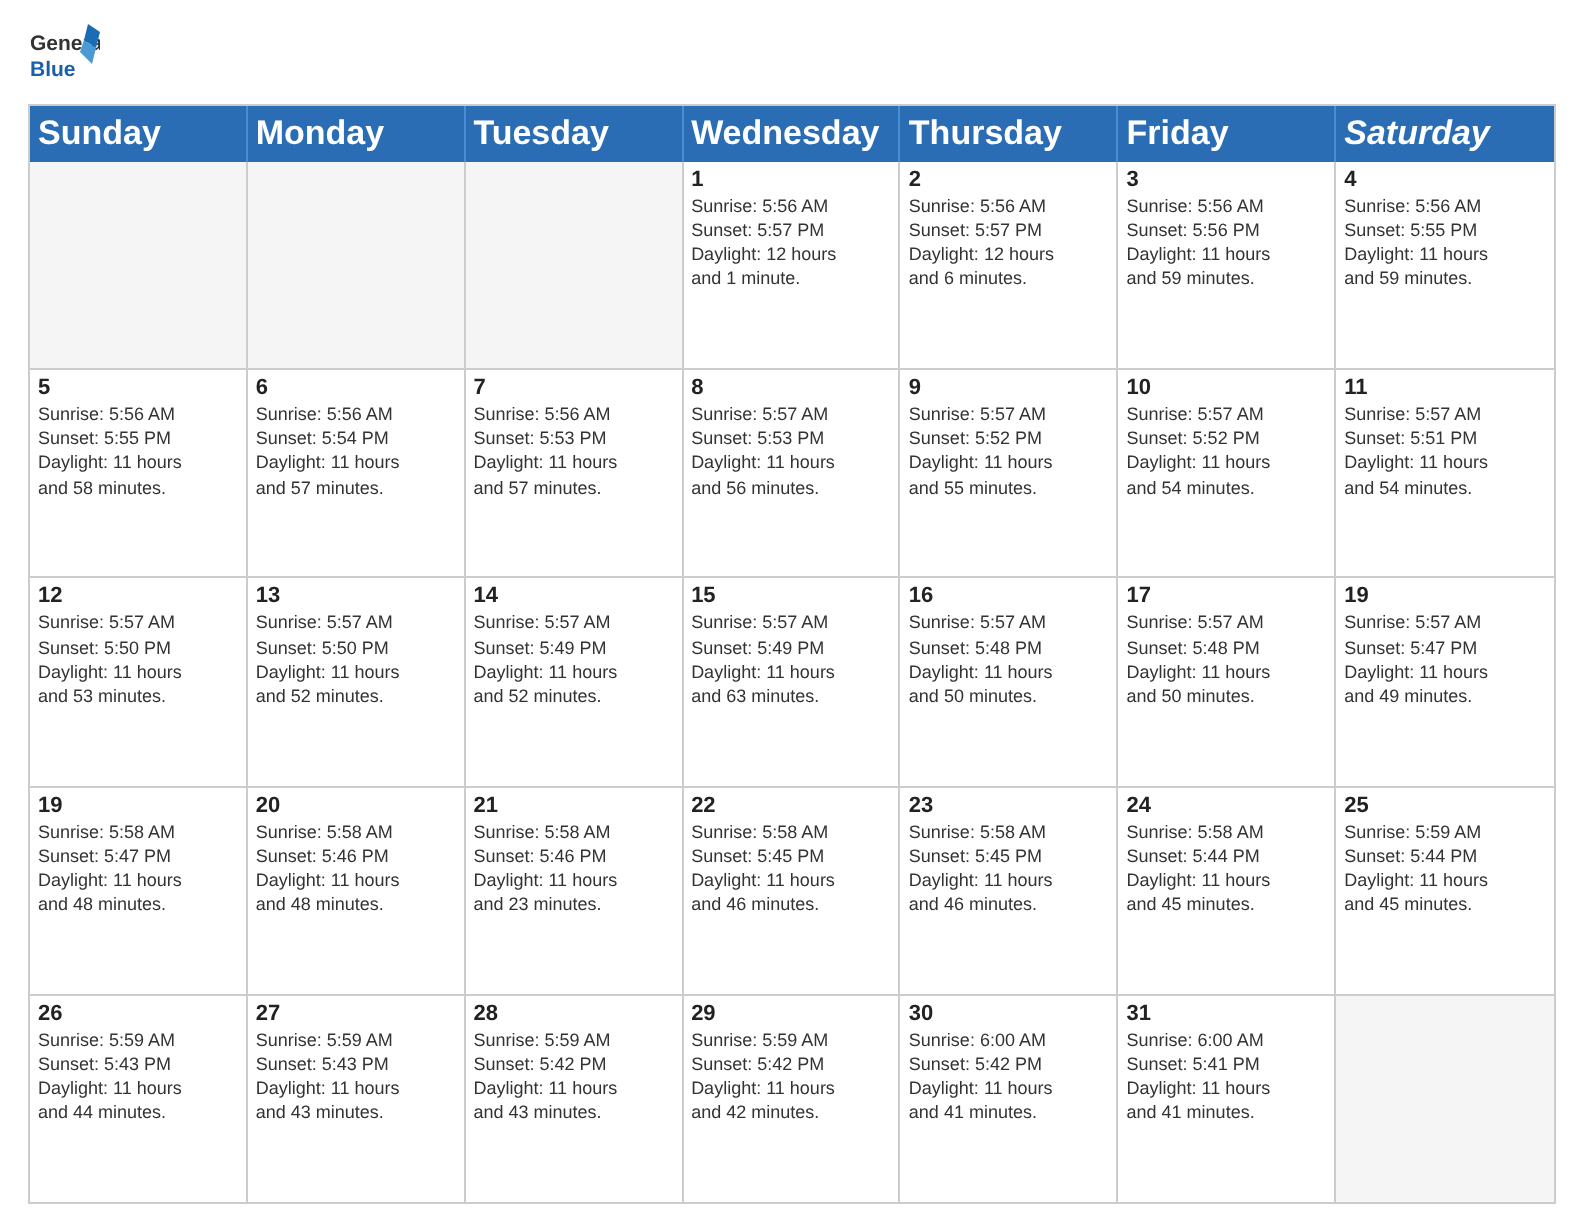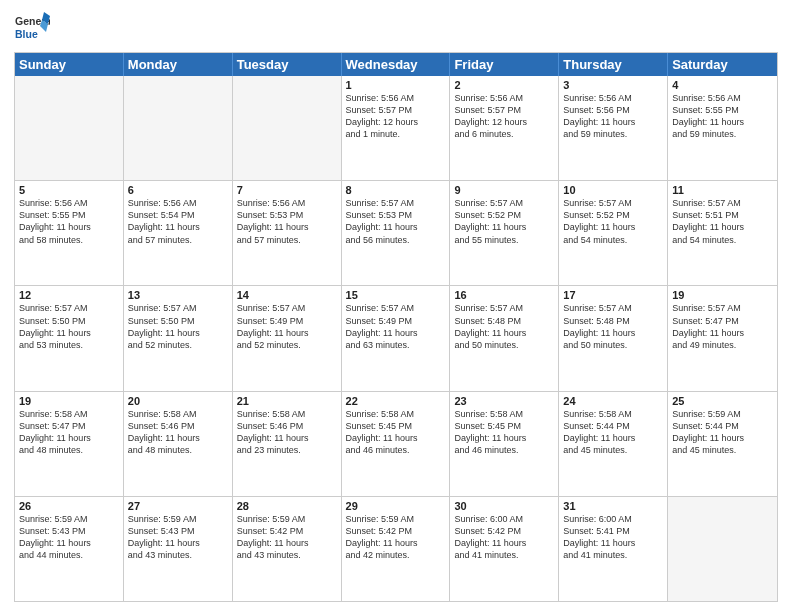--- a/index.html
+++ b/index.html
@@ -47,27 +47,27 @@
       flex-direction: column;
       border: 1px solid #ccc;
     }
     .cal-header {
       display: grid;
       grid-template-columns: repeat(7, 1fr);
       background: #2a6db5;
     }
     .cal-header-cell {
       color: #fff;
-      font-size: 13px;
+      font-size: 17px;
       font-weight: bold;
       padding: 4px 4px;
       text-align: left;
       border-right: 1px solid #4a8dd5;
     }
-    .cal-header-cell:last-child { border-right: none; }
+    .cal-header-cell:last-child { border-right: none; font-style: italic; }
     .cal-body {
       flex: 1;
       display: flex;
       flex-direction: column;
     }
     .cal-row {
       display: grid;
       grid-template-columns: repeat(7, 1fr);
       flex: 1;
       border-top: 1px solid #ccc;
@@ -116,22 +116,22 @@
       <div class="subtitle"></div>
     </div>
   </div>
 
   <div class="calendar">
     <div class="cal-header">
     <div class="cal-header-cell">Sunday</div>
         <div class="cal-header-cell">Monday</div>
         <div class="cal-header-cell">Tuesday</div>
         <div class="cal-header-cell">Wednesday</div>
+        <div class="cal-header-cell">Thursday</div>
         <div class="cal-header-cell">Friday</div>
-        <div class="cal-header-cell">Thursday</div>
         <div class="cal-header-cell">Saturday</div>
       </div>
     <div class="cal-body">
     <div class="cal-row">
           <div class="cal-cell empty"></div>
           <div class="cal-cell empty"></div>
           <div class="cal-cell empty"></div>
           <div class="cal-cell">
             <div class="day-num">1</div>
             <div class="cell-text">Sunrise: 5:56 AM</div>

